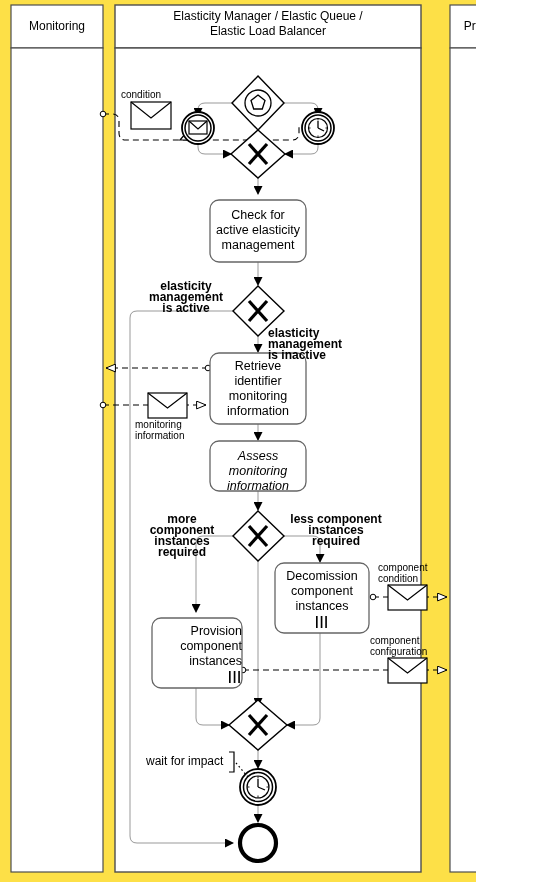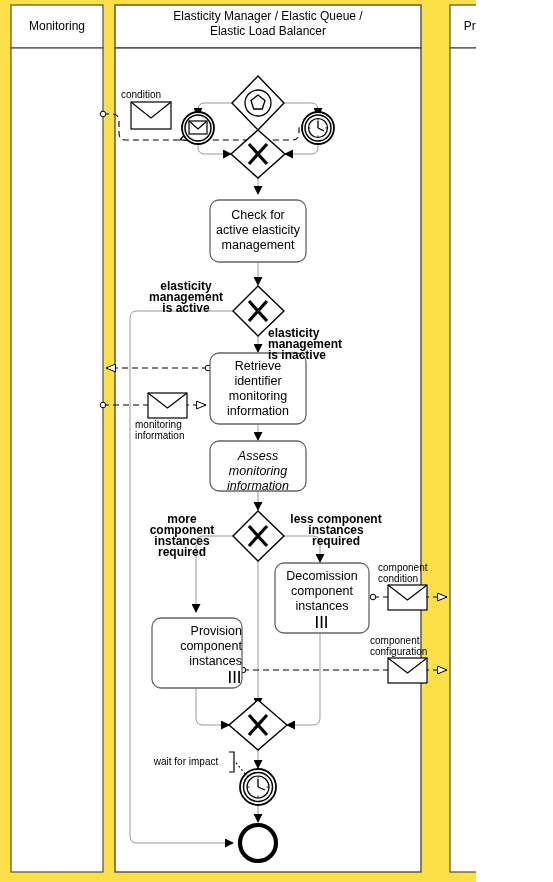--- a/index.html
+++ b/index.html
@@ -20,21 +20,21 @@
   }
   .flow-label{
     position:absolute;text-align:center;font-size:12px;font-weight:bold;
     color:#000;line-height:11px;
   }
   .art-label{
     position:absolute;text-align:left;font-size:10px;color:#000;
     line-height:11px;
   }
   .annot-label{
-    position:absolute;text-align:center;font-size:10px;color:#000;
+    position:absolute;text-align:left;font-size:12px;color:#000;
     line-height:11px;
   }
 </style>
 </head>
 <body>
 
 <div id="canvas">
 
   <svg viewBox="0 0 553 882" xmlns="http://www.w3.org/2000/svg">
     <defs>

